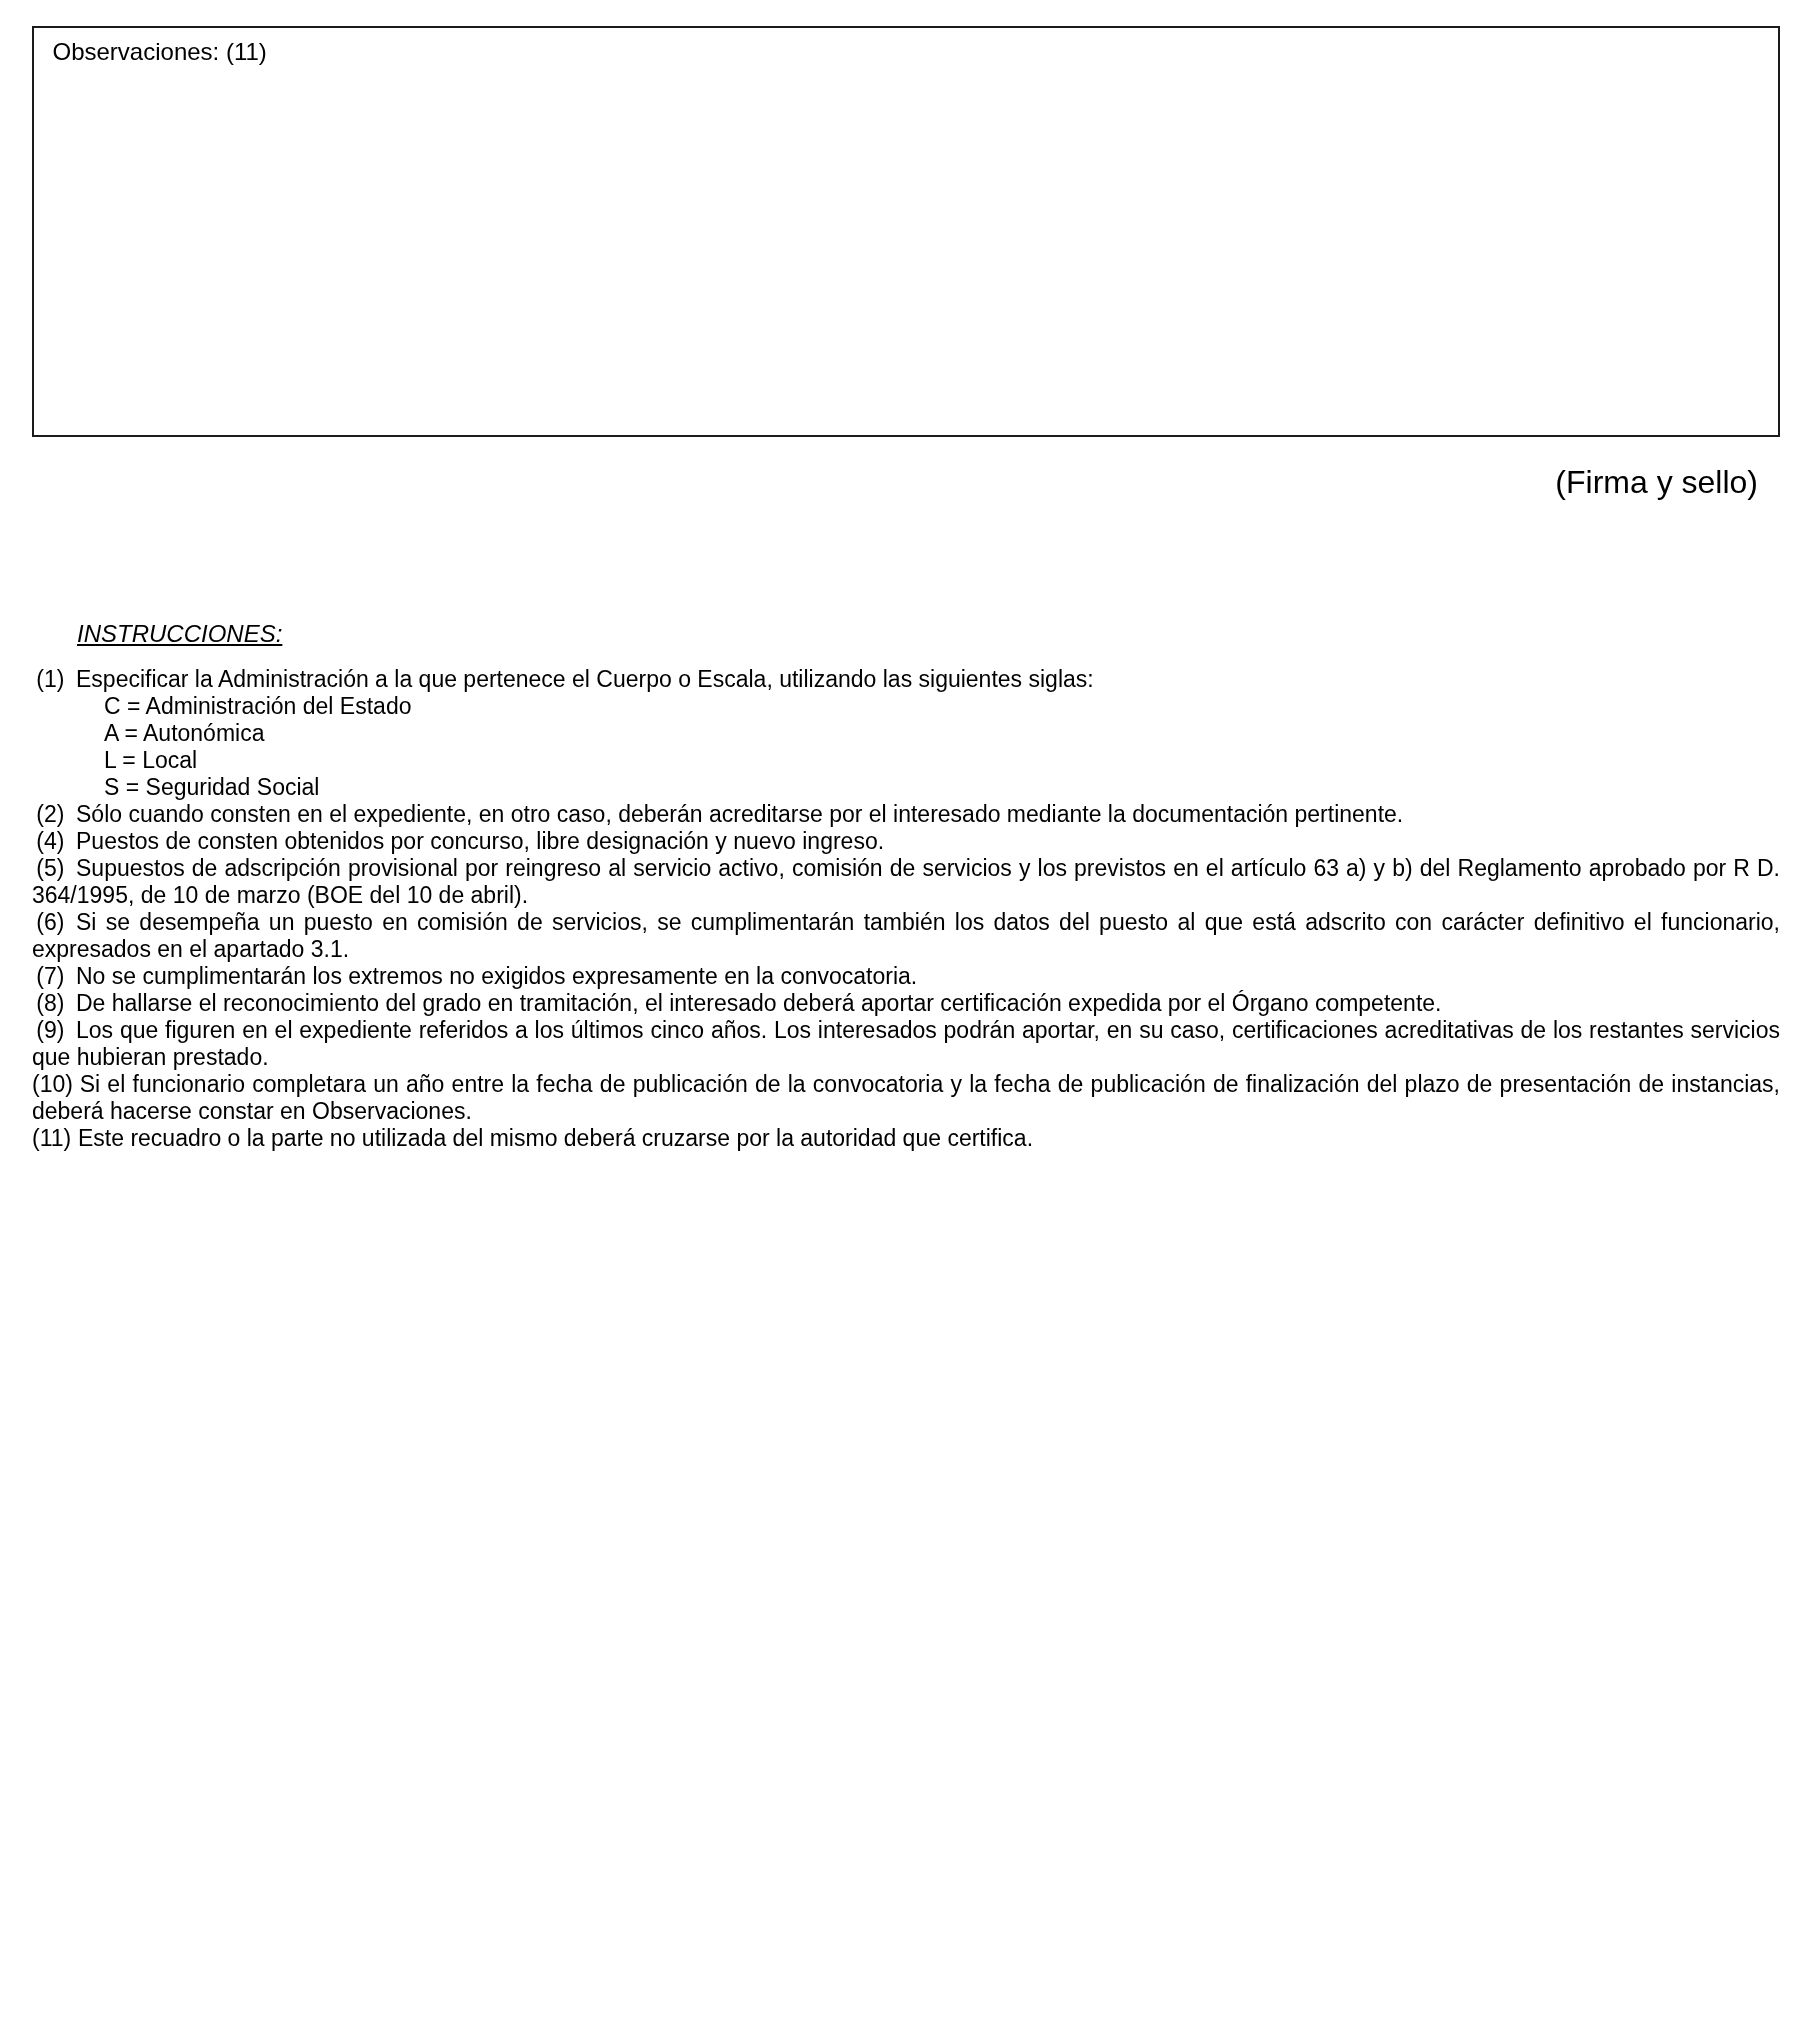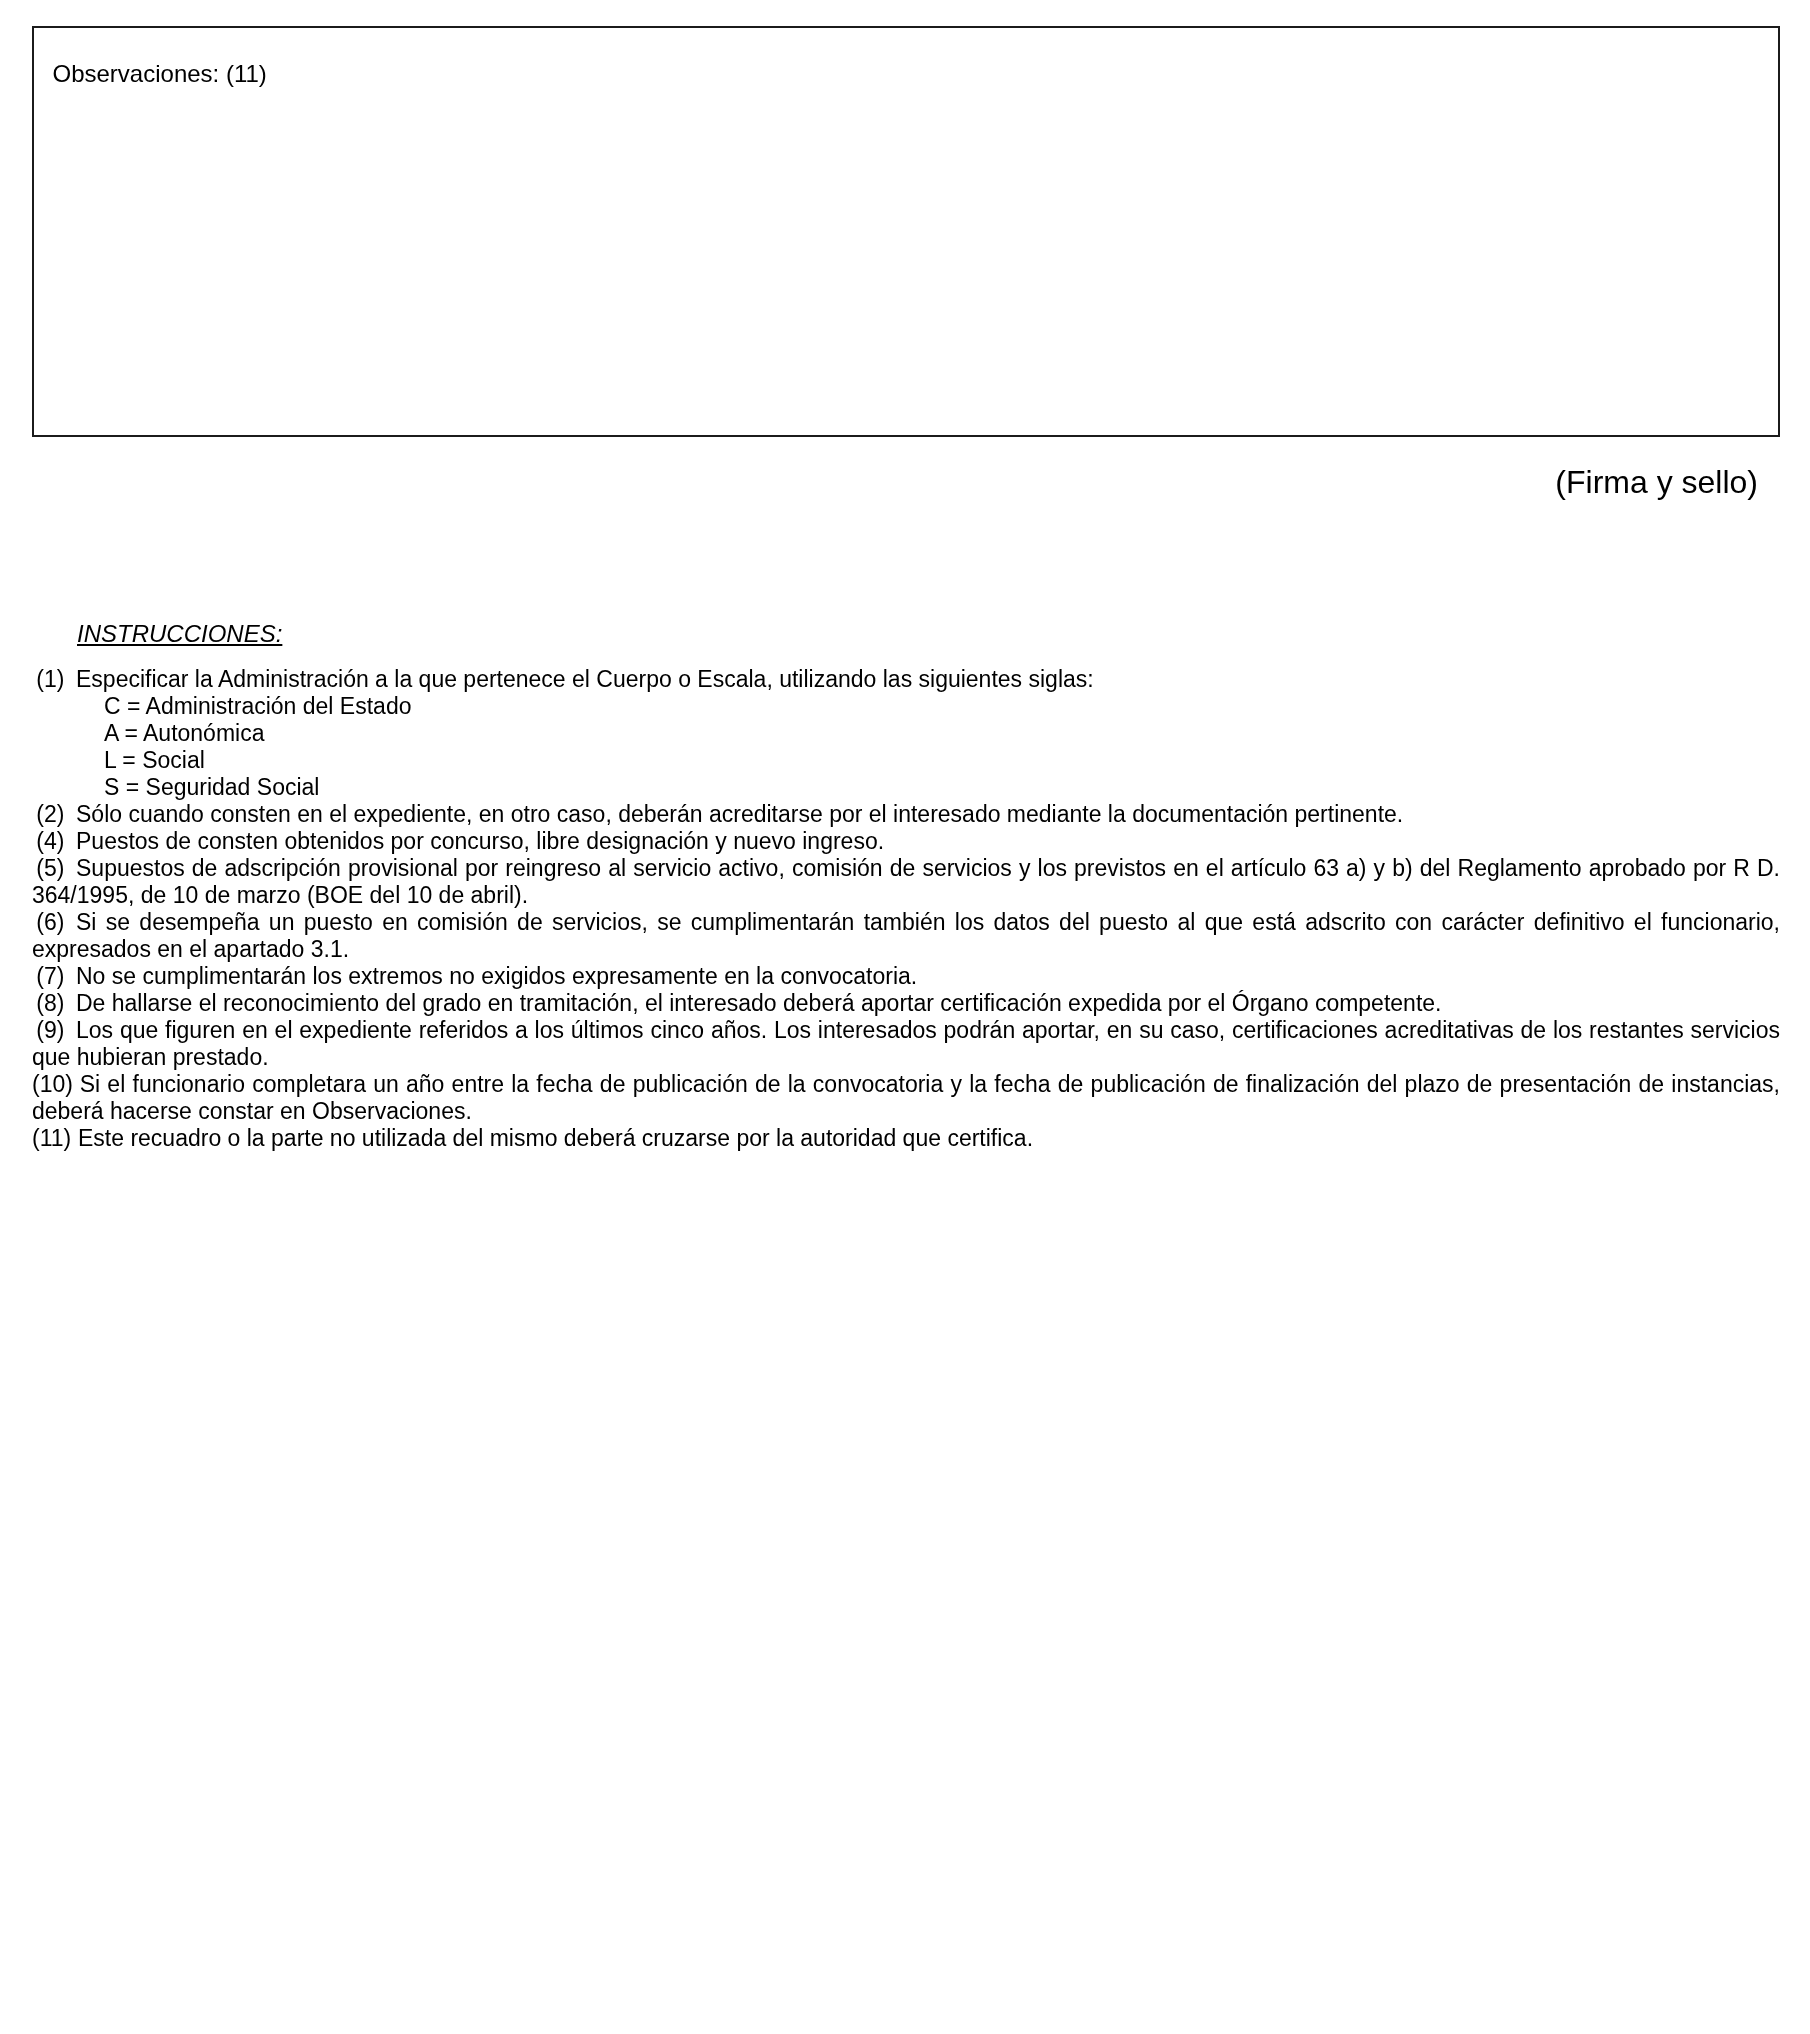--- a/index.html
+++ b/index.html
@@ -17,21 +17,21 @@
     overflow: hidden;
   }
   .obs-box {
     position: absolute;
     left: 31.5px;
     top: 25.6px;
     width: 1748px;
     height: 411px;
     border: 2.6px solid #1b1b1b;
     box-sizing: border-box;
-    padding: 32px 19px;
+    padding: 10px 19px;
   }
   .obs-label {
     font-size: 24px;
   }
   .firma {
     position: absolute;
     right: 53px;
     top: 464px;
     font-size: 32px;
     text-align: right;
@@ -87,21 +87,21 @@
   <div class="firma">(Firma y sello)</div>
 
   <div class="instructions-title">INSTRUCCIONES:</div>
 
   <div class="instructions-list">
 
     <p class="item"><span class="num">(1)</span><span>Especificar la Administración a la que pertenece el Cuerpo o Escala, utilizando las siguientes siglas:</span></p>
     <div class="sublines">
       <div class="subline">C = Administración del Estado</div>
       <div class="subline">A = Autonómica</div>
-      <div class="subline">L = Social</div>
+      <div class="subline">L = Local</div>
       <div class="subline">S = Seguridad Social</div>
     </div>
 
     <p class="item"><span class="num">(2)</span><span>Sólo cuando consten en el expediente, en otro caso, deberán acreditarse por el interesado mediante la documentación pertinente.</span></p>
 
 
     <p class="item"><span class="num">(4)</span><span>Puestos de consten obtenidos por concurso, libre designación y nuevo ingreso.</span></p>
 
     <p class="item"><span class="num">(5)</span><span>Supuestos de adscripción provisional por reingreso al servicio activo, comisión de servicios y los previstos en el artículo 63 a) y b) del Reglamento aprobado por R D. 364/1995, de 10 de marzo (BOE del 10 de abril).</span></p>
 

